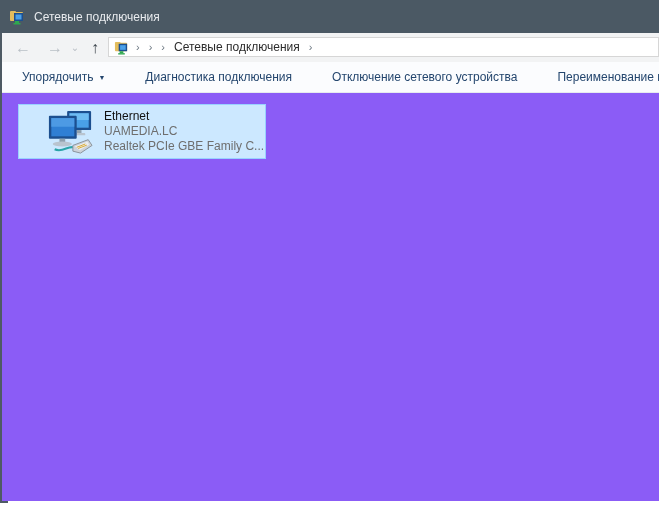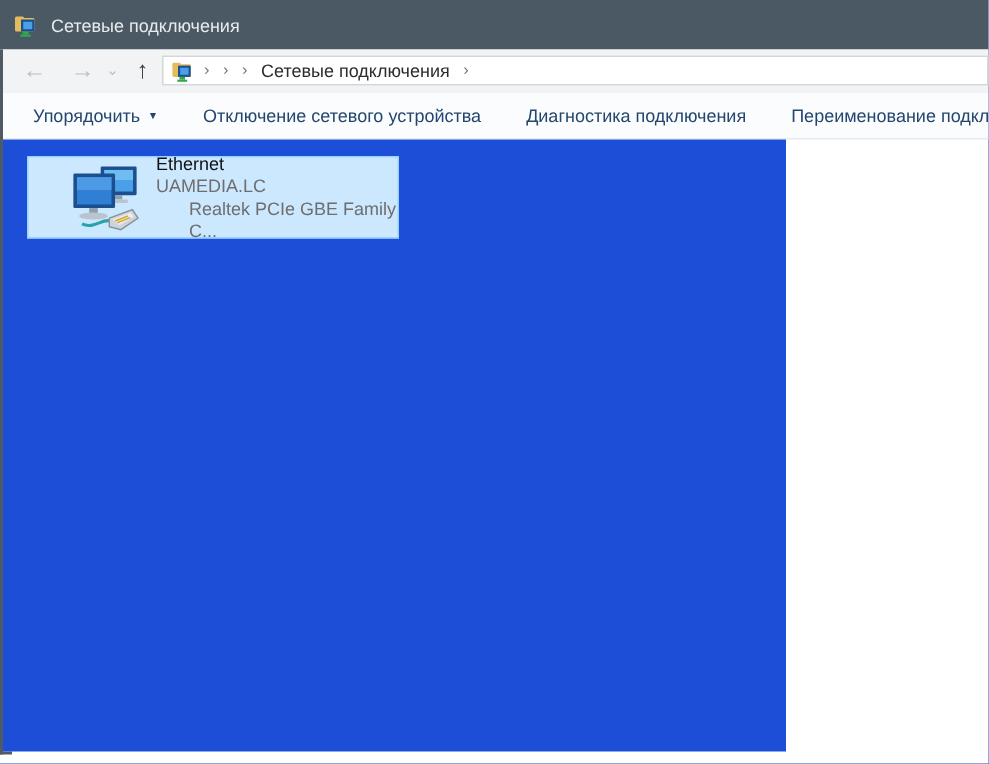--- a/index.html
+++ b/index.html
@@ -56,42 +56,42 @@
   }
   .crumb-chevron { color: #6b7680; font-size: 11px; padding: 0 2px; }
   .crumb { padding: 0 2px; }
 
   
   .toolbar {
     position: absolute; left: 2px; top: 62px; width: 657px; height: 31px;
     background: #fbfcfe;
     border-bottom: 1px solid #e7ebef;
     display: flex; align-items: center;
-    padding-left: 20px; gap: 30px;
+    padding-left: 20px; gap: 40px;
     font-size: 12px; color: #24466e;
     white-space: nowrap; overflow: hidden;
   }
   .tool-item { display: flex; align-items: center; gap: 5px; }
   .tool-drop { font-size: 7px; color: #24466e; }
 
   
   .content {
-    position: absolute; left: 2px; top: 93px; width: 522px; height: 408px;
-    background: #1d4ed8;
+    position: absolute; left: 2px; top: 93px; width: 657px; height: 408px;
+    background: #8b5cf6;
   }
   .conn-item {
     position: absolute; left: 16px; top: 11px; width: 248px; height: 55px;
     background: #cce8ff; border: 1px solid #99d1ff;
     display: flex; align-items: center;
     padding-left: 28px; gap: 11px;
   }
   .conn-text { display: flex; flex-direction: column; font-size: 12px; line-height: 15px; }
   .conn-name    { color: #111111; }
   .conn-network { color: #6e6e6e; }
-  .conn-adapter { color: #6e6e6e; margin-left: 22px; }
+  .conn-adapter { color: #6e6e6e; }
 
   .icon-block { flex: 0 0 auto; display: flex; }
 </style>
 </head>
 <body>
 
 <div class="titlebar">
   <span class="icon-block">
     <svg width="16" height="16" viewBox="0 0 16 16">
       <rect x="1" y="3" width="13" height="9" rx="1" fill="#e3bd5d"></rect>
@@ -132,24 +132,24 @@
     <span class="crumb-chevron">›</span>
   </div>
 </div>
 
 <div class="toolbar">
   <div class="tool-item">
     <span>Упорядочить</span>
     <span class="tool-drop">▼</span>
   </div>
   <div class="tool-item">
-    <span>Отключение сетевого устройства</span>
+    <span>Диагностика подключения</span>
   </div>
   <div class="tool-item">
-    <span>Диагностика подключения</span>
+    <span>Отключение сетевого устройства</span>
   </div>
   <div class="tool-item">
     <span>Переименование подключения</span>
   </div>
 </div>
 
 <div class="content">
   <div class="conn-item">
     <span class="icon-block">
       <svg width="46" height="46" viewBox="0 0 48 48">

